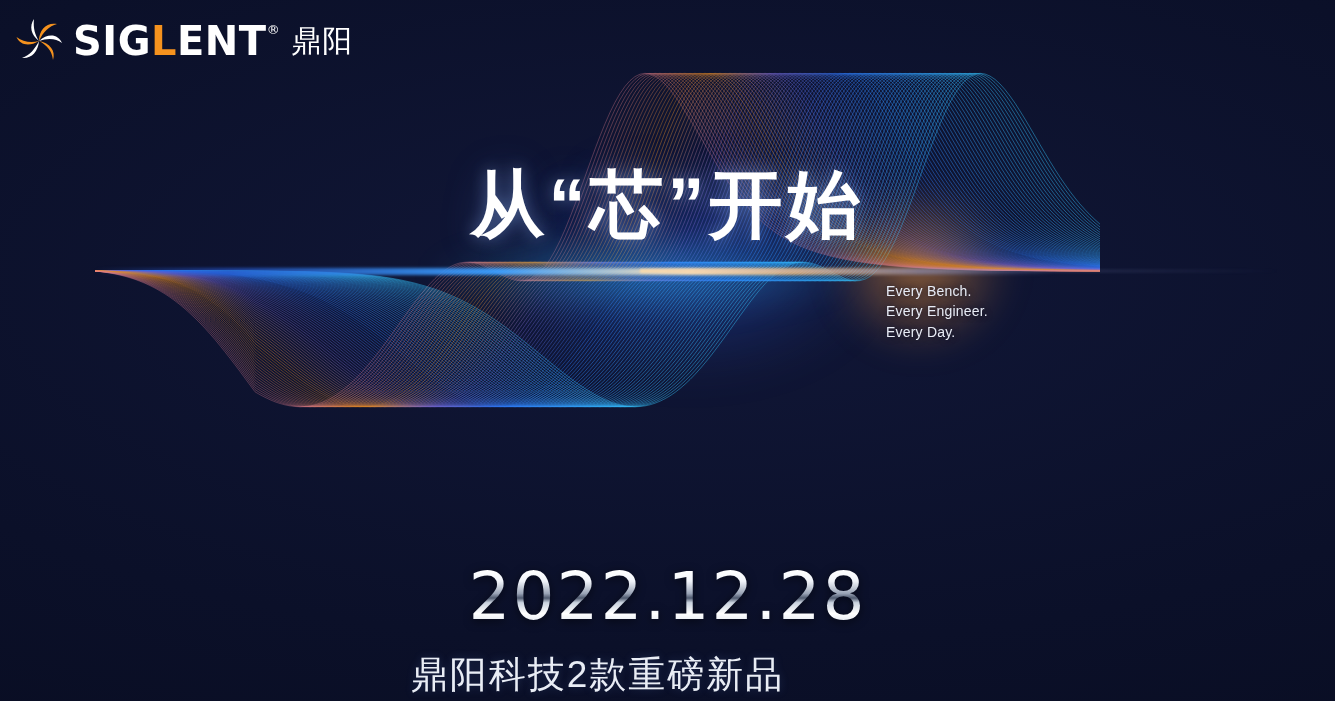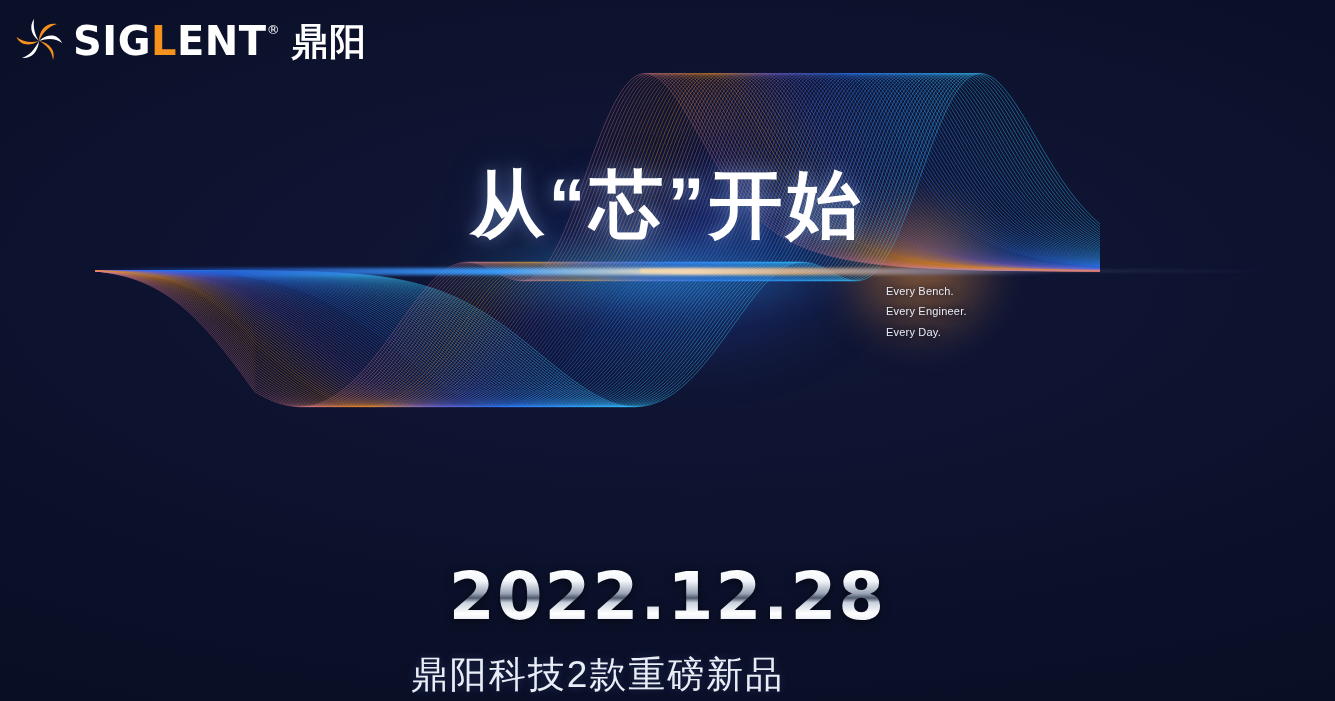--- a/index.html
+++ b/index.html
@@ -35,38 +35,38 @@
        rgba(120,130,180,.22) 55%, rgba(90,100,150,0) 100%);
      filter:blur(1.2px);}
 
   
   #logo{position:absolute;left:14px;top:16px;display:flex;align-items:center;gap:9px;}
   #logo-mark{width:50px;height:50px;flex:0 0 auto;}
   #logo-word{font-size:40px;font-weight:bold;letter-spacing:.5px;color:#ffffff;
      line-height:1;display:flex;align-items:flex-start;font-family:"DejaVu Sans",sans-serif;justify-content:space-between;}
   #logo-word .accent{color:#f5921e;}
   #logo-reg{font-size:13px;line-height:1;margin-top:2px;color:#ffffff;font-weight:normal;}
-  #logo-cn{font-size:37px;font-weight:bold;color:#ffffff;line-height:1;margin-left:2px;
+  #logo-cn{font-size:30px;font-weight:normal;color:#ffffff;line-height:1;margin-left:2px;
      letter-spacing:1px;}
 
   
   #headline{position:absolute;left:0;top:168px;width:1335px;text-align:center;
      display:flex;justify-content:center;align-items:center;
      pointer-events:none;}
   .head-seg{font-size:74px;font-weight:bold;color:#fff;letter-spacing:4px;line-height:1;
      text-shadow:0 0 16px rgba(150,190,255,.45), 0 0 40px rgba(90,130,230,.28);
      white-space:nowrap;}
 
   
-  #tagline{position:absolute;left:886px;top:281px;color:#e8ecf6;font-size:11px;
+  #tagline{position:absolute;left:886px;top:281px;color:#e8ecf6;font-size:14px;
      line-height:20.4px;letter-spacing:.2px;text-shadow:0 0 6px rgba(10,15,40,.9);}
 
   
   #date{position:absolute;left:0;top:558px;width:1335px;text-align:center;}
-  #date-text{display:inline-block;font-size:66px;font-weight:bold;letter-spacing:2px;
+  #date-text{display:inline-block;font-size:66px;font-weight:normal;letter-spacing:2px;
      font-family:"DejaVu Sans",sans-serif;
      background:linear-gradient(to bottom,
         #8e99ad 0%, #ffffff 16%, #f2f5fa 30%, #9aa4b6 46%, #4e596e 52%,
         #c9d2de 58%, #ffffff 72%, #e3e8f0 84%, #7d879a 100%);
      -webkit-background-clip:text;background-clip:text;color:transparent;
      -webkit-text-fill-color:transparent;
      filter:drop-shadow(0 2px 5px rgba(0,0,0,.55));}
   #subtitle{position:absolute;left:0;top:650px;width:1195px;text-align:center;
      font-size:37px;color:#e9edf5;letter-spacing:2px;font-weight:normal;
      text-shadow:0 0 10px rgba(120,160,255,.22);}

